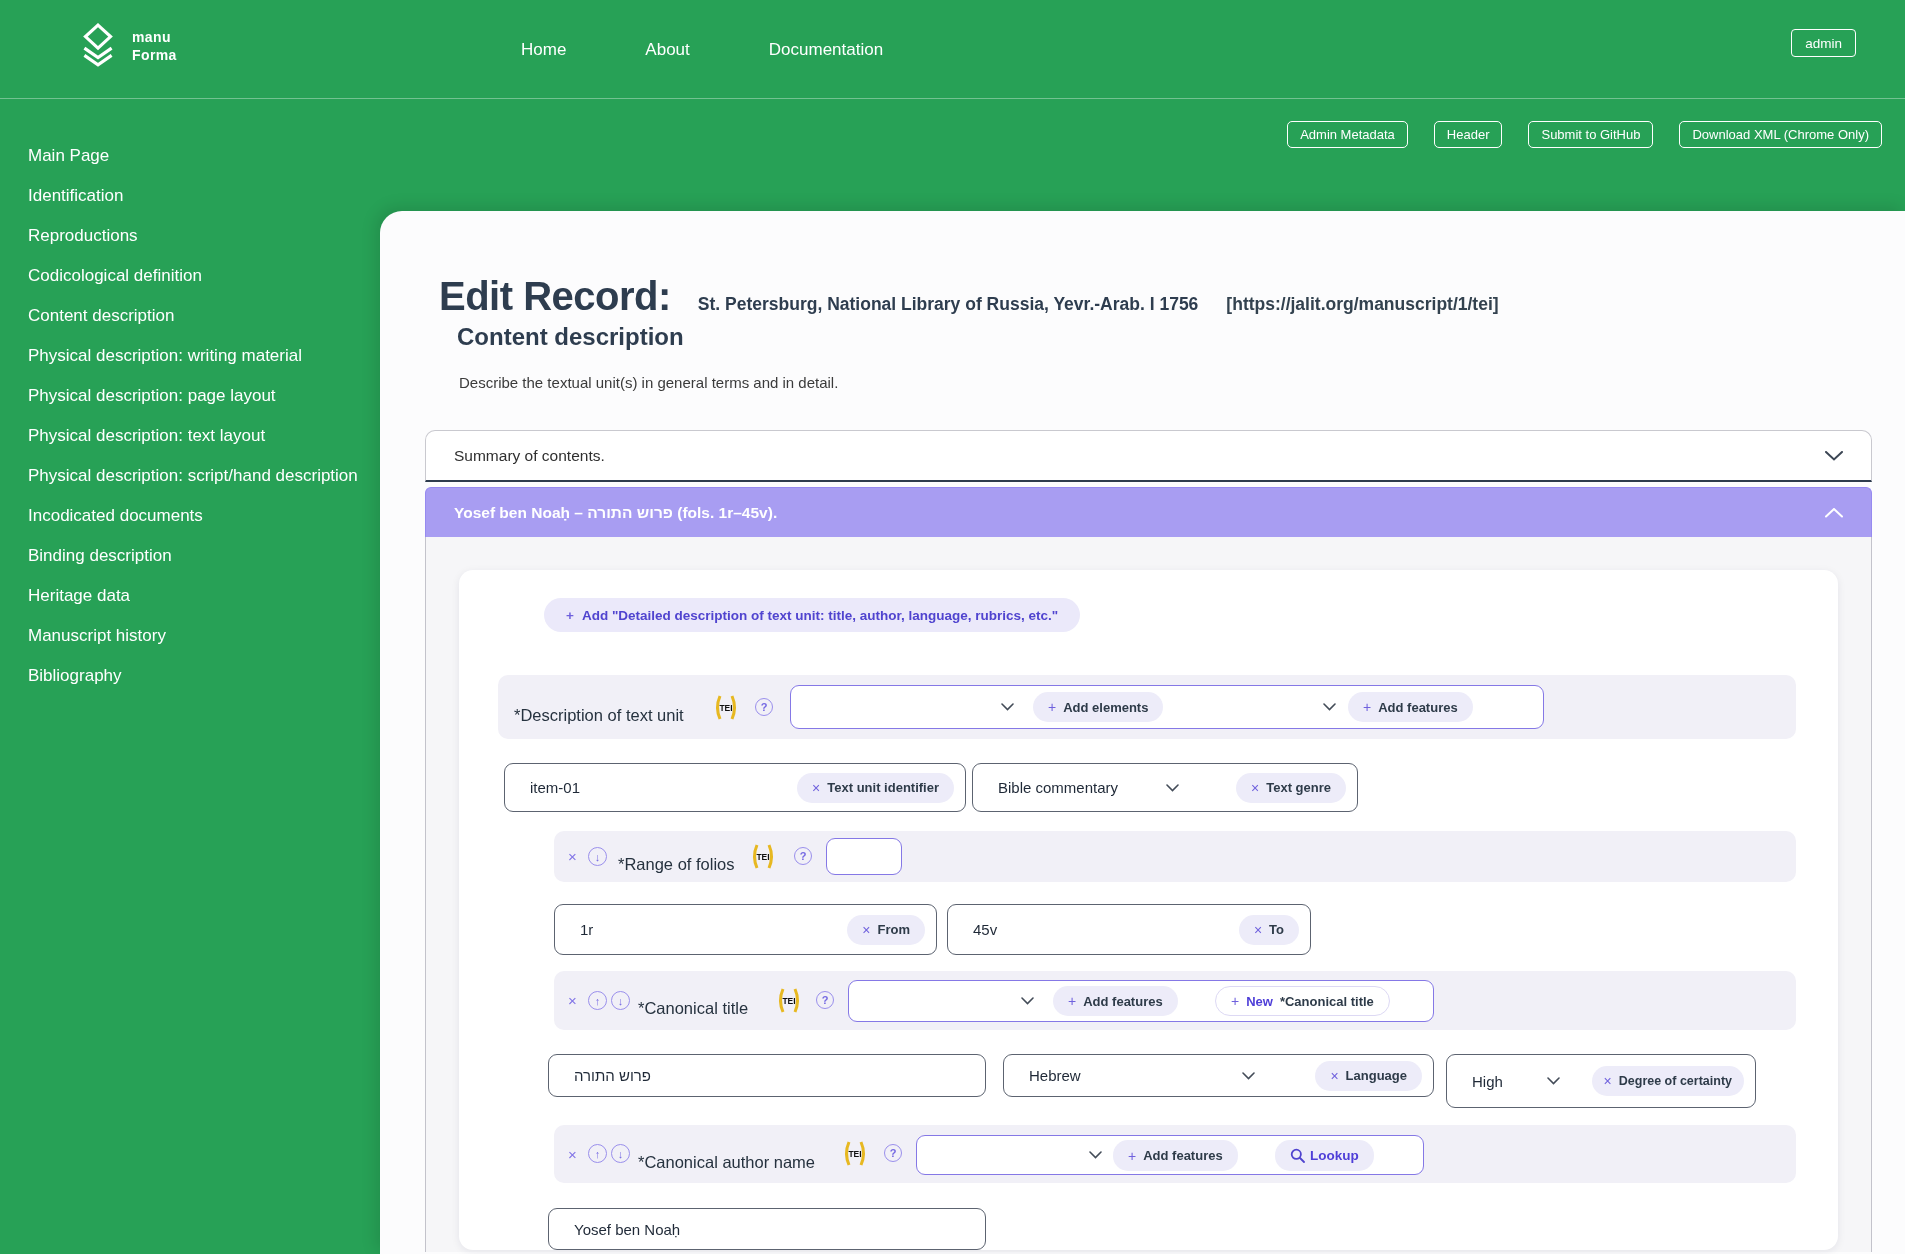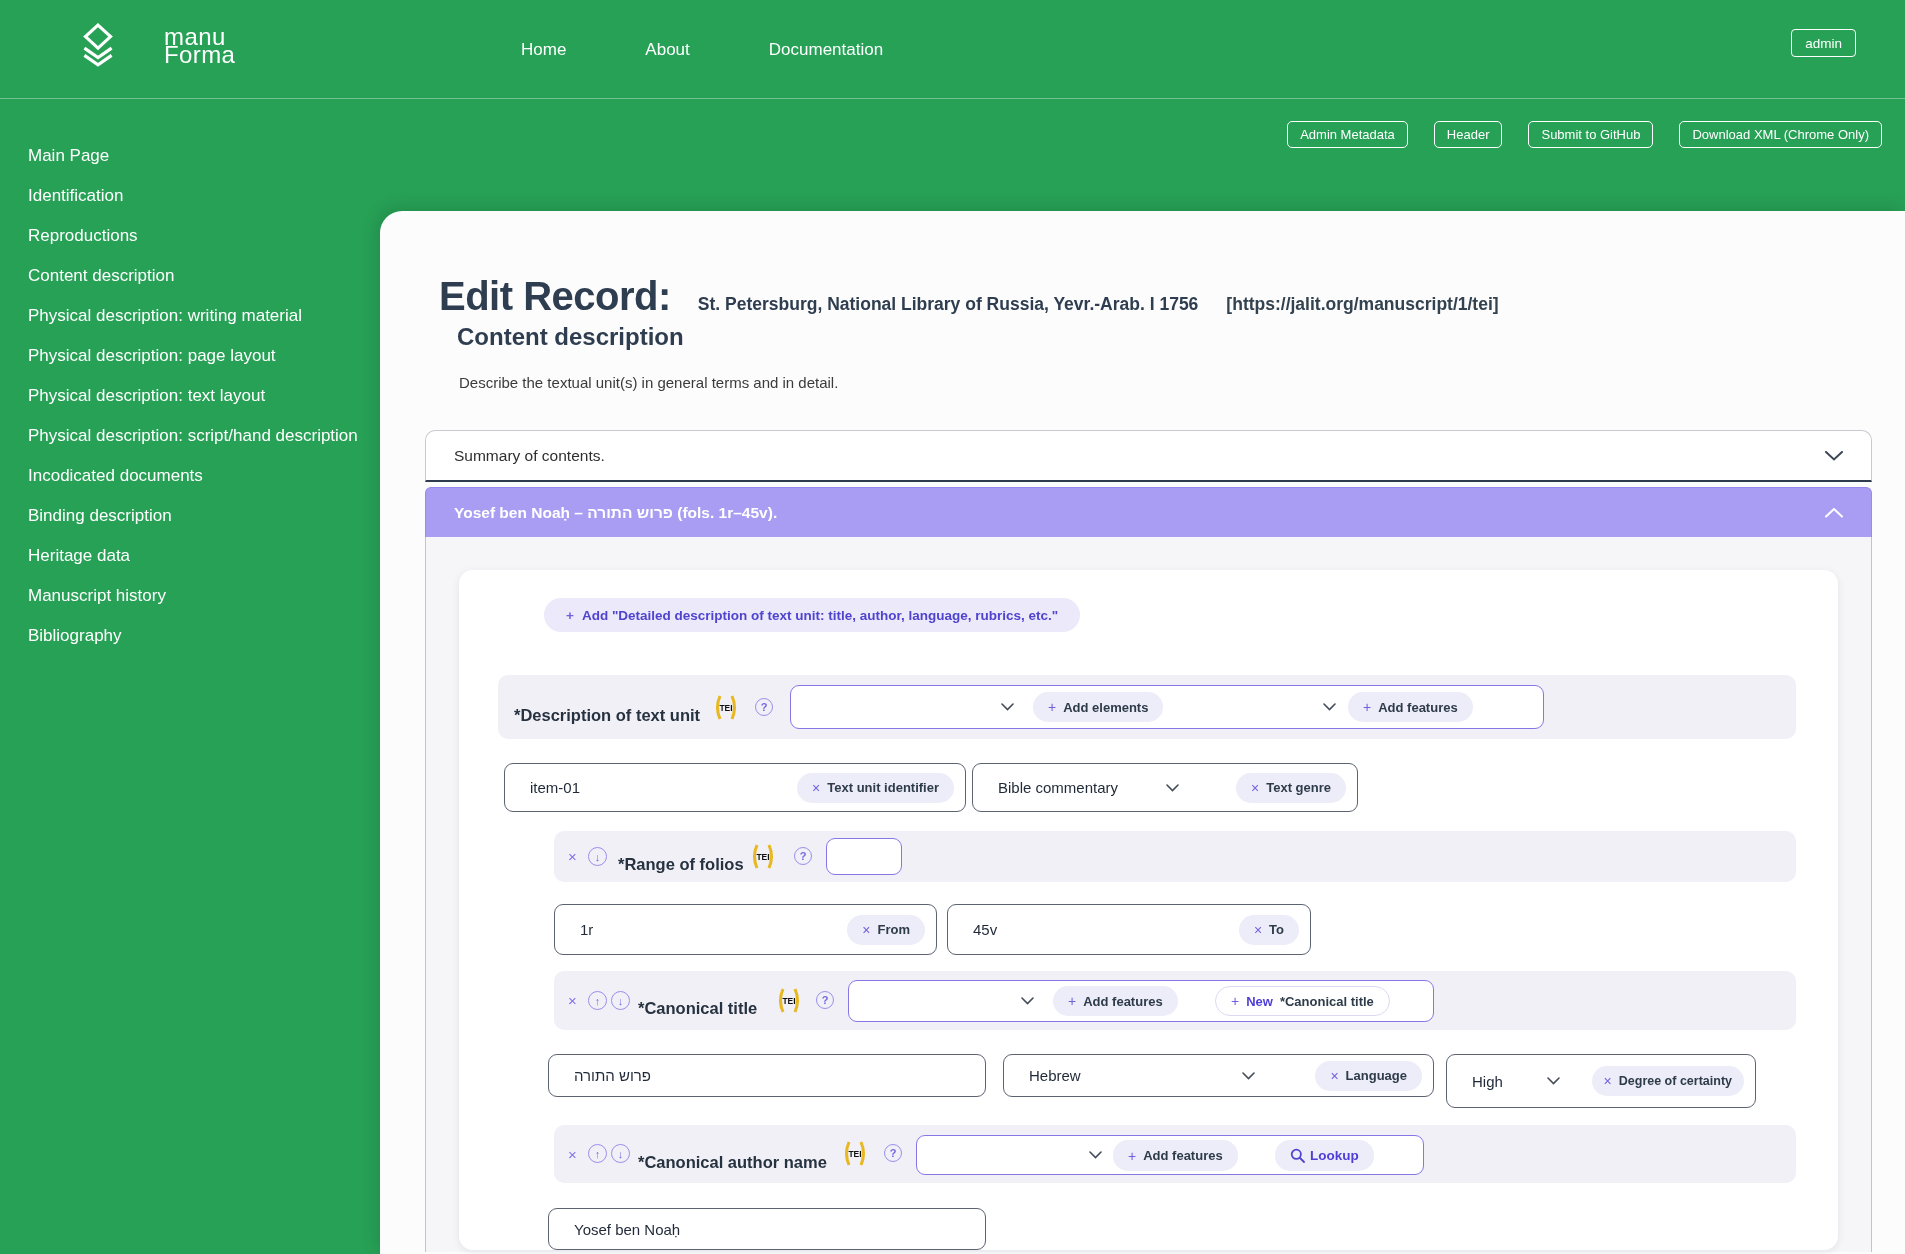--- a/index.html
+++ b/index.html
@@ -7,21 +7,21 @@
   body {
     font-family: "Liberation Sans", sans-serif;
     background:#27a156;
     position:relative; overflow:hidden;
     color:#2e3d4f;
   }
   
   .navbar { position:absolute; left:0; top:0; width:1905px; height:99px;
     background:#27a156; border-bottom:1px solid rgba(255,255,255,.35); z-index:5; }
   .logo { position:absolute; left:75px; top:23px; display:flex; align-items:center; gap:11px; }
-  .logo-text { color:#fff; font-size:24px; font-weight:400; line-height:18px; letter-spacing:.4px;margin-left:32px; }
+  .logo-text { color:#fff; font-size:14px; font-weight:700; line-height:18px; letter-spacing:.4px; }
   .nav-links { position:absolute; left:521px; top:0; height:99px; display:flex; align-items:center; gap:79px; }
   .nav-link { color:#fff; font-size:17px; cursor:pointer; }
   .admin-btn { position:absolute; right:49px; top:29px; height:28px; padding:0 13px;
     border:1px solid #fff; border-radius:4px; background:transparent; color:#fff;
     font-size:13.5px; font-family:inherit; display:flex; align-items:center; cursor:pointer; }
   
   .toolbar { position:absolute; top:121px; right:23px; display:flex; gap:26px; z-index:4; }
   .tbtn { height:27px; padding:0 12px; border:1px solid #fff; border-radius:5px;
     background:transparent; color:#fff; font-size:13px; font-family:inherit;
     display:flex; align-items:center; cursor:pointer; }
@@ -48,21 +48,21 @@
   .acc-chev { position:absolute; right:28px; top:50%; transform:translateY(-50%); }
   .acc-body { height:715px; background:#f6f6f8; border-left:1px solid #c3c3cb; border-right:1px solid #c3c3cb; position:relative; }
   .panel { position:absolute; left:33px; top:33px; width:1379px; height:680px;
     background:#fff; border-radius:14px; box-shadow:0 2px 8px rgba(30,30,60,.08); }
   
   .add-detailed { position:absolute; left:85px; top:28px; height:34px; padding:0 22px;
     border:none; border-radius:17px; background:#ebe9fa; color:#5044cf; font-size:13.5px; font-weight:600;
     font-family:inherit; display:inline-flex; align-items:center; gap:8px; cursor:pointer; }
   .frow { position:absolute; background:#f1f0f7; border-radius:10px; }
   .rlabel { position:absolute; top:16px; bottom:0; display:flex; align-items:center;
-    font-size:16.5px; font-weight:700; color:#26323f; white-space:nowrap; }
+    font-size:16.5px; font-weight:400; color:#26323f; white-space:nowrap; }
   .tei { position:absolute; width:26px; height:27px; cursor:pointer; }
   .circ { position:absolute; width:19px; height:19px; border:1.5px solid #9a8fec; border-radius:50%;
     color:#7468e2; font-size:11px; display:flex; align-items:center; justify-content:center; cursor:pointer; }
   .helpc { position:absolute; width:18px; height:18px; border:1.5px solid #9a8fec; border-radius:50%;
     color:#7468e2; font-size:11px; font-weight:700; display:flex; align-items:center; justify-content:center; cursor:pointer; }
   .xicon { position:absolute; top:0; bottom:0; display:flex; align-items:center;
     color:#8073e6; font-size:15px; cursor:pointer; }
   .pcontainer { position:absolute; background:#fff; border:1px solid #8578e6; border-radius:9px; }
   .schev { position:absolute; top:50%; transform:translateY(-50%); cursor:pointer; }
   .pill { display:inline-flex; align-items:center; gap:7px; height:30px; padding:0 15px;
@@ -112,20 +112,21 @@
   <button class="tbtn">Admin Metadata</button>
   <button class="tbtn">Header</button>
   <button class="tbtn">Submit to GitHub</button>
   <button class="tbtn">Download XML (Chrome Only)</button>
 </div>
 
 <div class="sidebar">
   <div class="side-item">Main Page</div>
   <div class="side-item">Identification</div>
   <div class="side-item">Reproductions</div>
+  <div class="side-item">Codicological definition</div>
   <div class="side-item">Content description</div>
   <div class="side-item">Physical description: writing material</div>
   <div class="side-item">Physical description: page layout</div>
   <div class="side-item">Physical description: text layout</div>
   <div class="side-item">Physical description: script/hand description</div>
   <div class="side-item">Incodicated documents</div>
   <div class="side-item">Binding description</div>
   <div class="side-item">Heritage data</div>
   <div class="side-item">Manuscript history</div>
   <div class="side-item">Bibliography</div>

